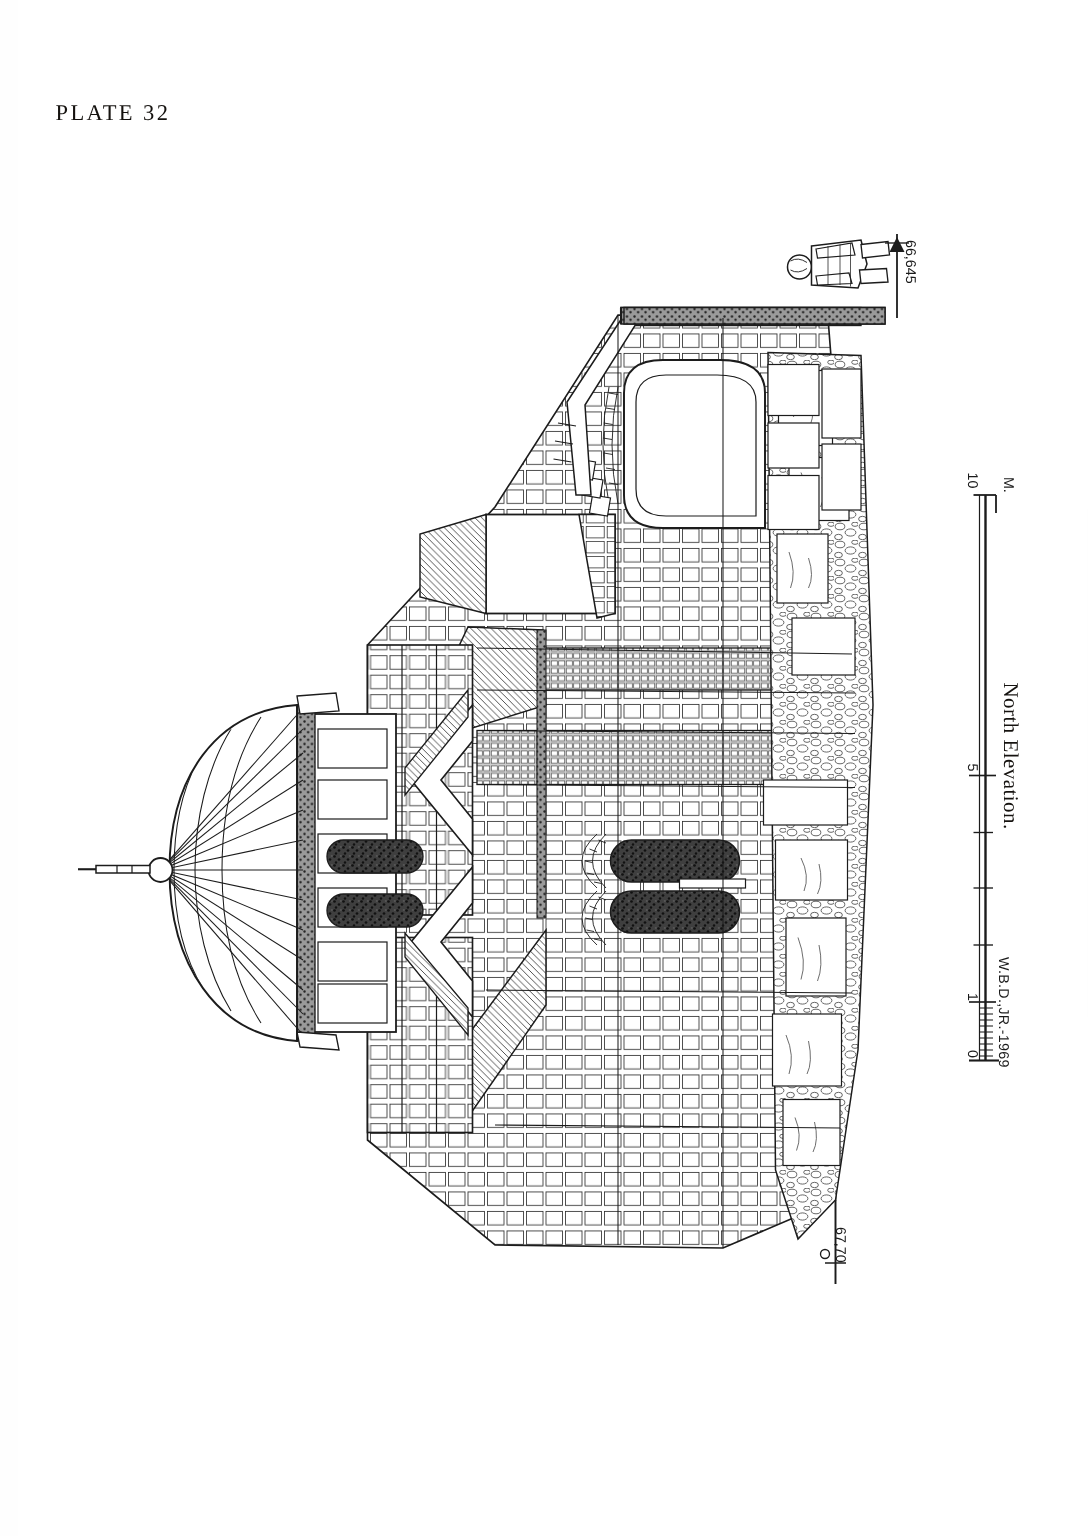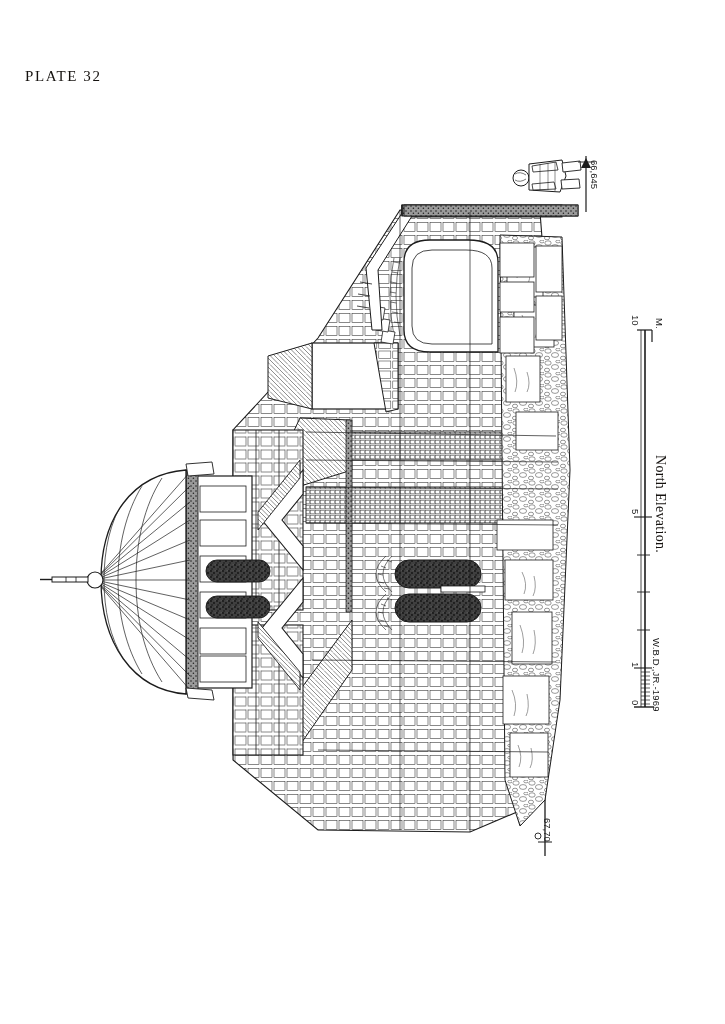--- a/index.html
+++ b/index.html
@@ -2,21 +2,21 @@
 <html><head>
 <meta charset="utf-8">
 <title>Plate 32 — North Elevation</title>
 <style>
   html,body{margin:0;padding:0;background:#ffffff;}
   body{
     width:725px;height:1024px;position:relative;overflow:hidden;
     font-family:"Liberation Serif", serif;
     background:#fefefe;
   }
-  #page{position:absolute;inset:0;background:#ffffff;}
+  #page{position:absolute;inset:0;background:#ffffff;margin-left:12px;}
 
   
   .plate-label{
     position:absolute;left:25px;top:68px;
     font-family:"Liberation Serif", serif;
     font-size:15px;letter-spacing:1.6px;color:#15120f;
     font-weight:400;
   }
   
   .fig-caption{

